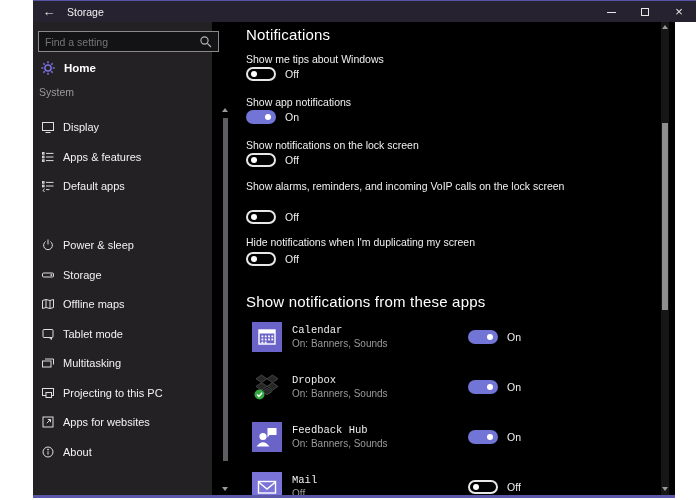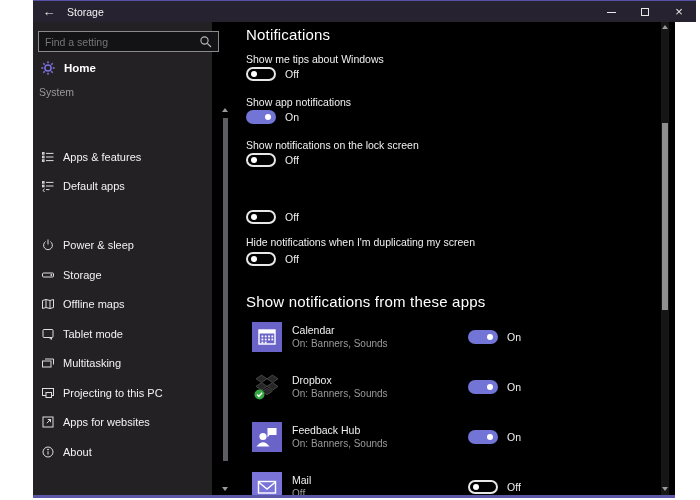--- a/index.html
+++ b/index.html
@@ -48,21 +48,21 @@
   .trow{position:absolute;display:flex;align-items:center;}
   .toggle{position:relative;box-sizing:border-box;width:30px;height:14px;border-radius:7px;flex:0 0 auto;}
   .toggle.off{border:2px solid #e8e8e8;}
   .toggle.on{background:#7274d6;}
   .knob{position:absolute;width:6px;height:6px;border-radius:50%;background:#fff;}
   .toggle.off .knob{left:3px;top:2px;}
   .toggle.on .knob{left:19px;top:4px;}
   .tstate{margin-left:9px;font-size:10.5px;color:#f0f0f0;}
   .approw{position:absolute;left:0;width:430px;height:30px;}
   .tile{position:absolute;left:22px;top:0;width:30px;height:30px;}
-  .aname{position:absolute;left:62px;top:2px;font-size:10.5px;color:#f0f0f0;}
+  .aname{position:absolute;left:62px;top:2px;font-size:10.5px;color:#f0f0f0;font-family:Liberation Mono, monospace;}
   .asub{position:absolute;left:62px;top:16px;font-size:10px;color:#9a9a9a;}
   .atoggle{position:absolute;left:238px;top:8px;display:flex;align-items:center;}
   
   .ct-scroll{position:absolute;left:431px;top:0;width:8px;height:473px;background:#161616;}
   .ct-thumb{position:absolute;left:1px;top:101px;width:6px;height:187px;background:#8f8f8f;}
 </style>
 </head>
 <body>
 
 <div class="app">
@@ -105,20 +105,29 @@
               <line x1="11.3" y1="11.3" x2="12.7" y2="12.7"></line>
             <line x1="3.3" y1="12.7" x2="4.7" y2="11.3"></line>
               <line x1="11.3" y1="4.7" x2="12.7" y2="3.3"></line>
           </g>
         </svg>
         <span class="hlabel">Home</span>
       </div>
 
       <div class="syslabel">System</div>
 
+      <div class="navitem" style="top:90px">
+        <svg class="nicon" viewBox="0 0 14 14">
+            <g class="icon-stroke">
+              <rect x="1.5" y="2.5" width="11" height="8"></rect>
+              <line x1="4.5" y1="12.5" x2="9.5" y2="12.5"></line>
+            </g>
+          </svg>
+        <span class="nlabel">Display</span>
+      </div>
       <div class="navitem" style="top:120px">
         <svg class="nicon" viewBox="0 0 14 14">
             <g class="icon-stroke">
               <rect x="1.5" y="2.6" width="1.6" height="1.6"></rect>
               <rect x="1.5" y="6.2" width="1.6" height="1.6"></rect>
               <rect x="1.5" y="9.8" width="1.6" height="1.6"></rect>
               <line x1="5" y1="3.4" x2="12.5" y2="3.4"></line>
               <line x1="5" y1="7" x2="12.5" y2="7"></line>
               <line x1="5" y1="10.6" x2="12.5" y2="10.6"></line>
             </g>
@@ -241,20 +250,21 @@
       </div>
 
       <div class="tlabel" style="top:117px">Show notifications on the lock screen</div>
       <div class="trow" style="left:16px;top:131px">
         <div class="toggle off">
             <div class="knob"></div>
           </div>
         <span class="tstate">Off</span>
       </div>
 
+      <div class="tlabel" style="top:158px">Show alarms, reminders, and incoming VoIP calls on the lock screen</div>
       <div class="trow" style="left:16px;top:188px">
         <div class="toggle off">
             <div class="knob"></div>
           </div>
         <span class="tstate">Off</span>
       </div>
 
       <div class="tlabel" style="top:214px">Hide notifications when I'm duplicating my screen</div>
       <div class="trow" style="left:16px;top:230px">
         <div class="toggle off">

